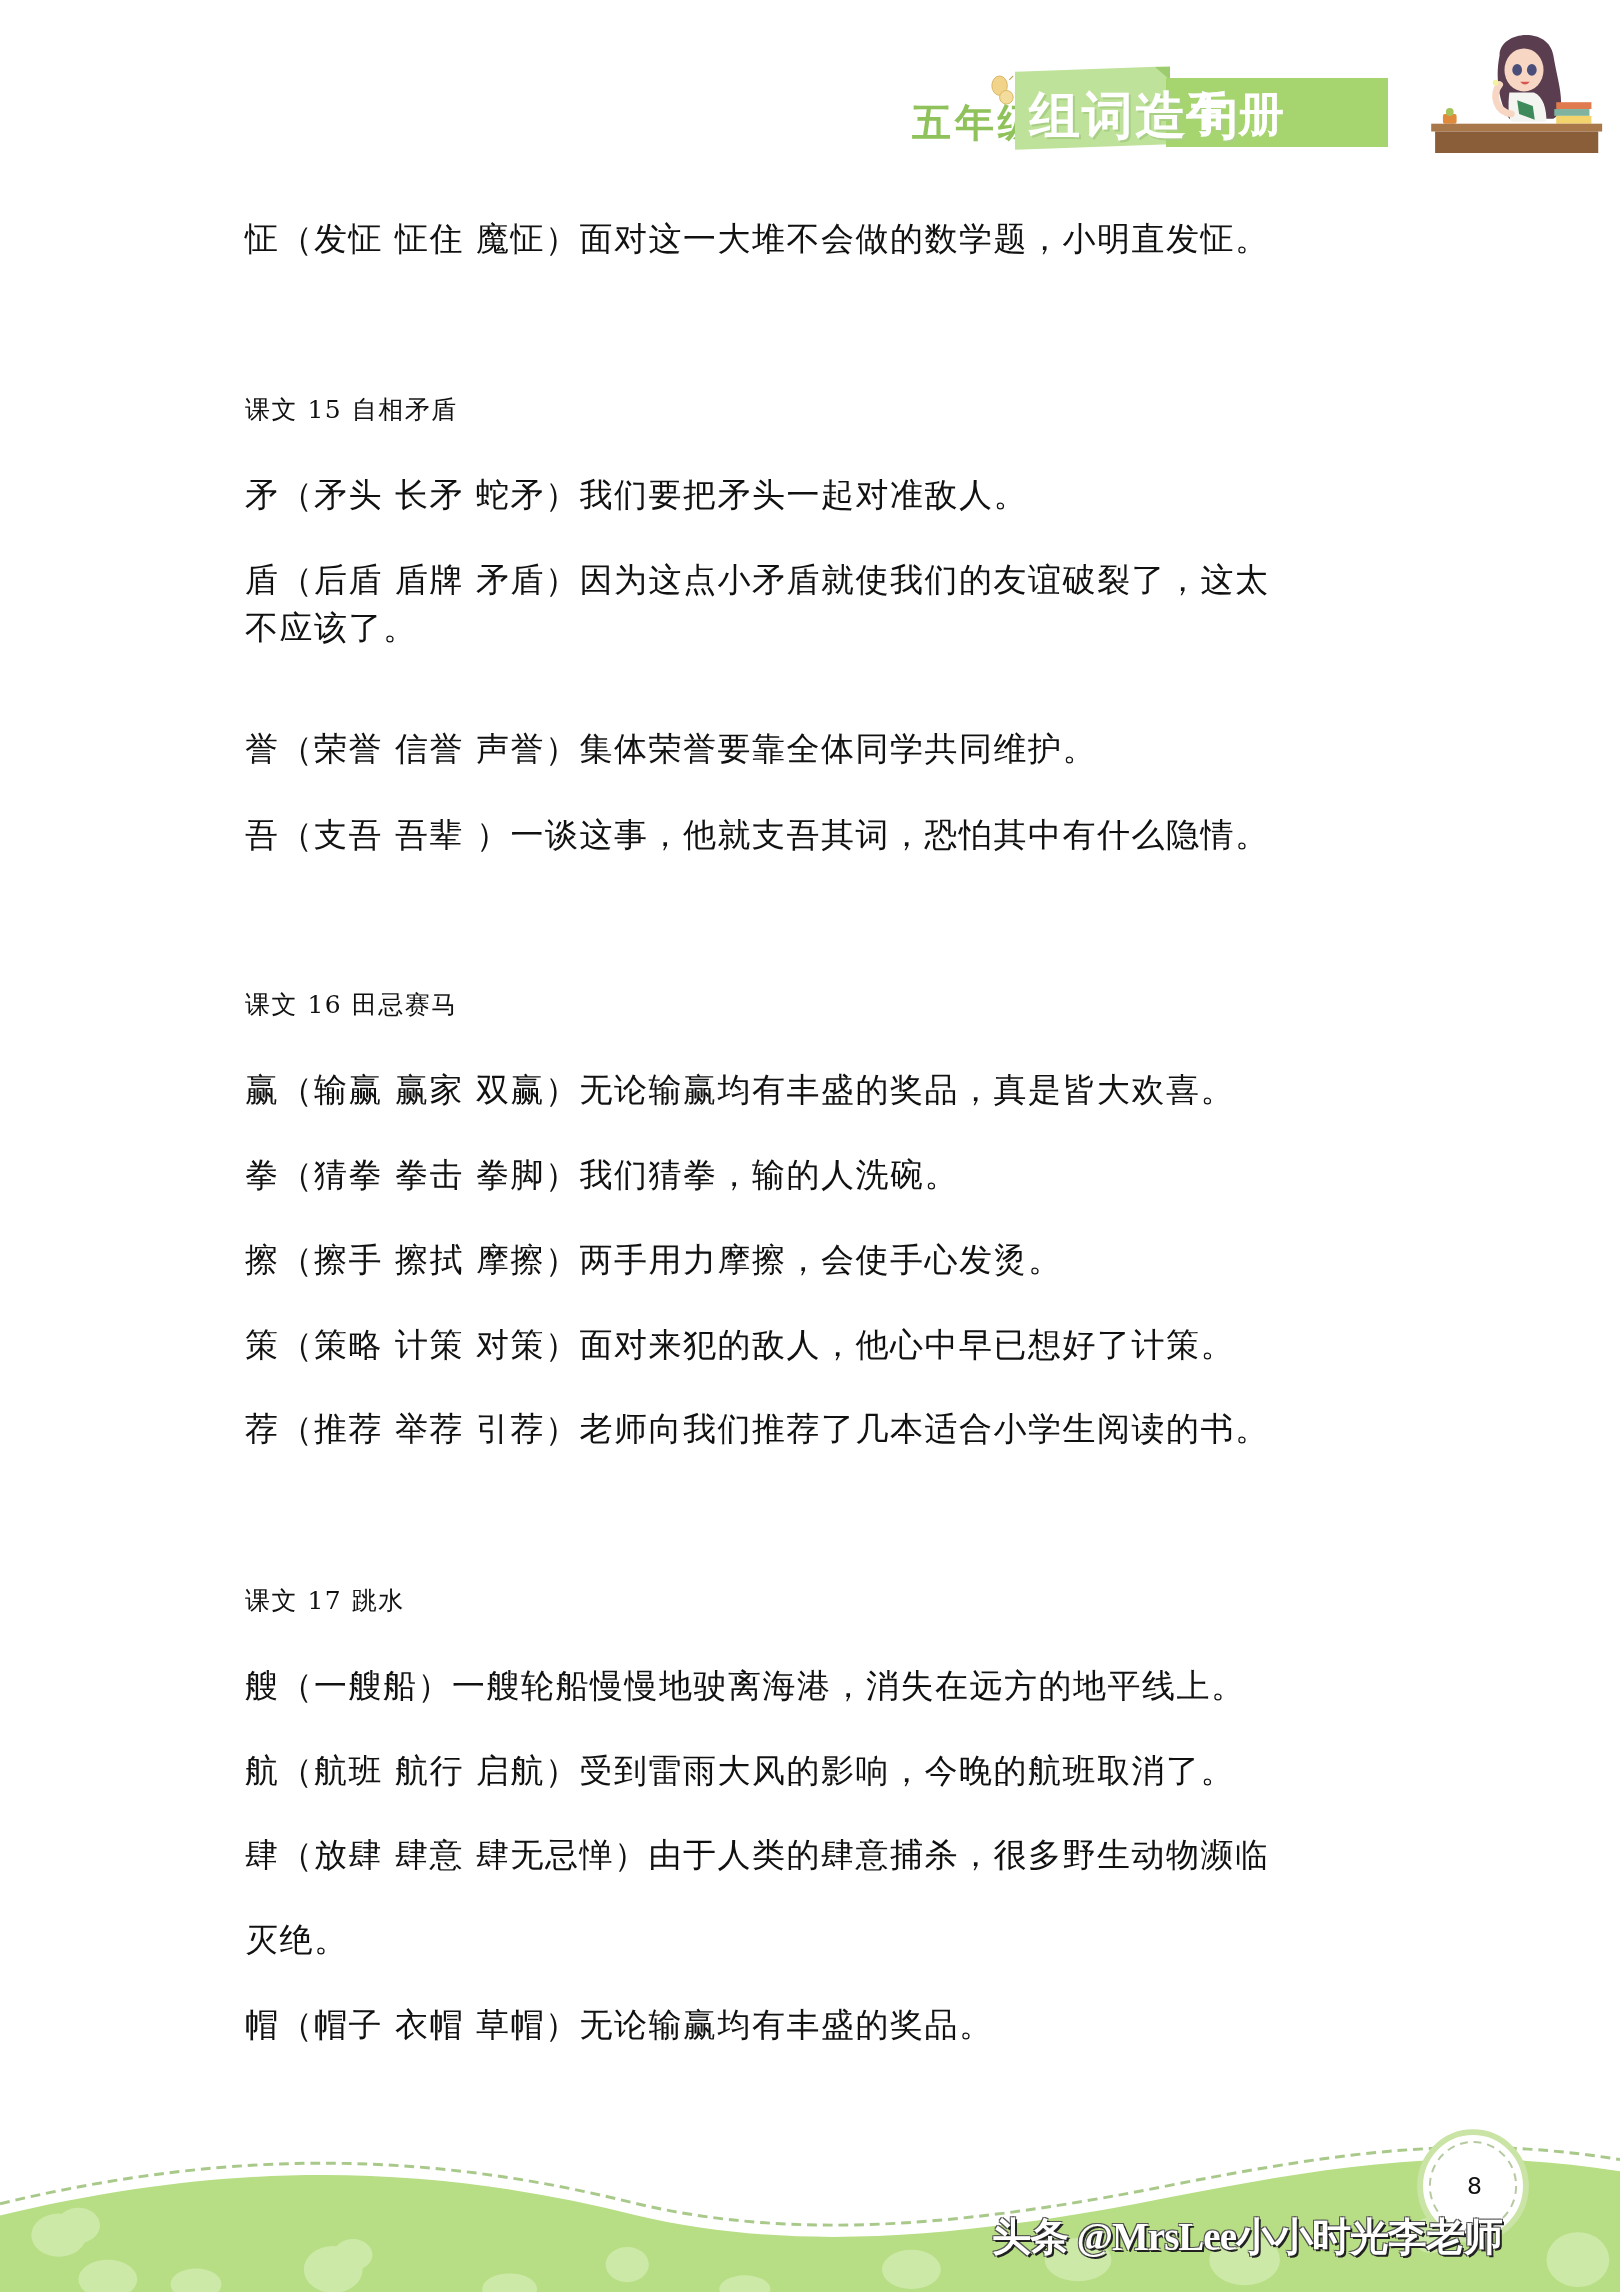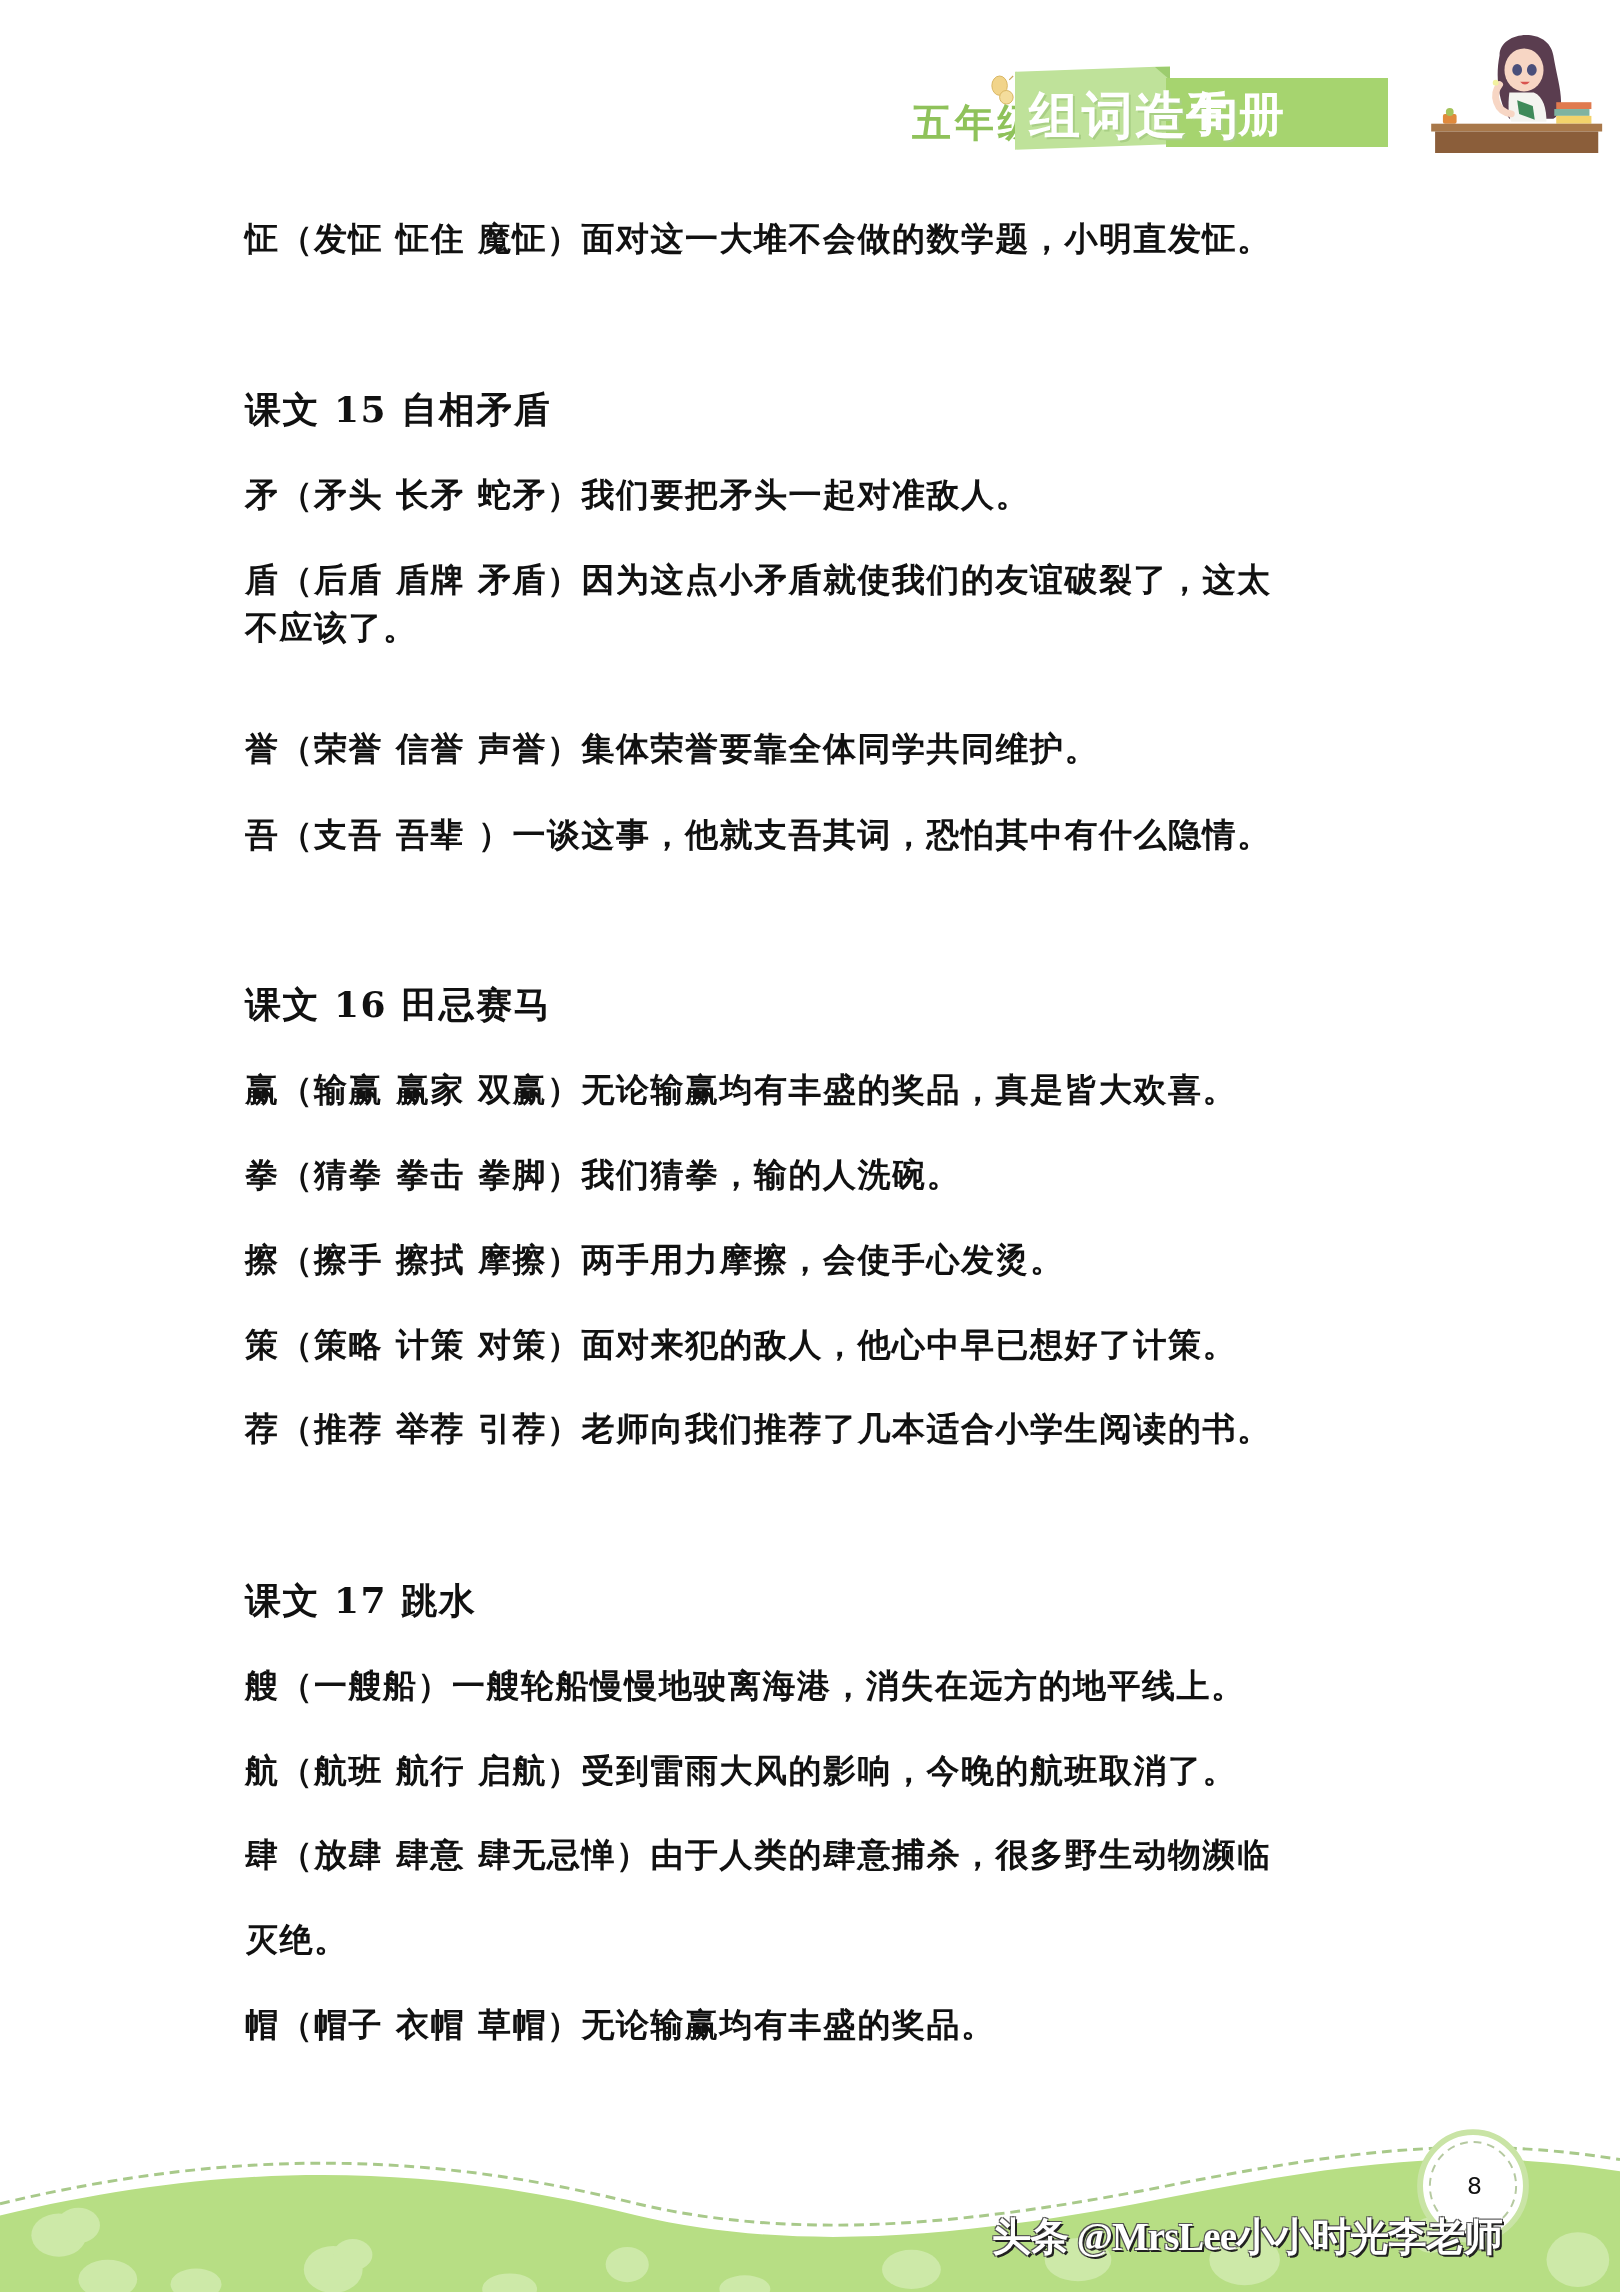--- a/index.html
+++ b/index.html
@@ -41,23 +41,22 @@
     color: #ffffff;
   }
   .teacher-illustration { position: absolute; left: 1431px; top: 25.5px; width: 186px; height: 127px; }
 
   
   .content { position: absolute; left: 245px; top: 0; width: 1176px; }
   .line {
     position: absolute; left: 0; white-space: nowrap;
     font-size: 33px; line-height: 43px; height: 43px;
     letter-spacing: 1.5px;
-    font-weight: bold;
   }
-  .heading { font-size: 36px; }
+  .heading { font-size: 25px; }
 
   
   .footer { position: absolute; left: 0; top: 2088px; width: 1620px; height: 205px; }
   .page-number {
     position: absolute; left: 1455px; top: 2172px; width: 39px; text-align: center;
     font-family: "DejaVu Sans", "Liberation Sans", sans-serif; font-size: 23.5px; color: #111;
   }
   .watermark {
     position: absolute; left: 992px; top: 2210px; white-space: nowrap;
     font-family: Liberation Serif, serif;

